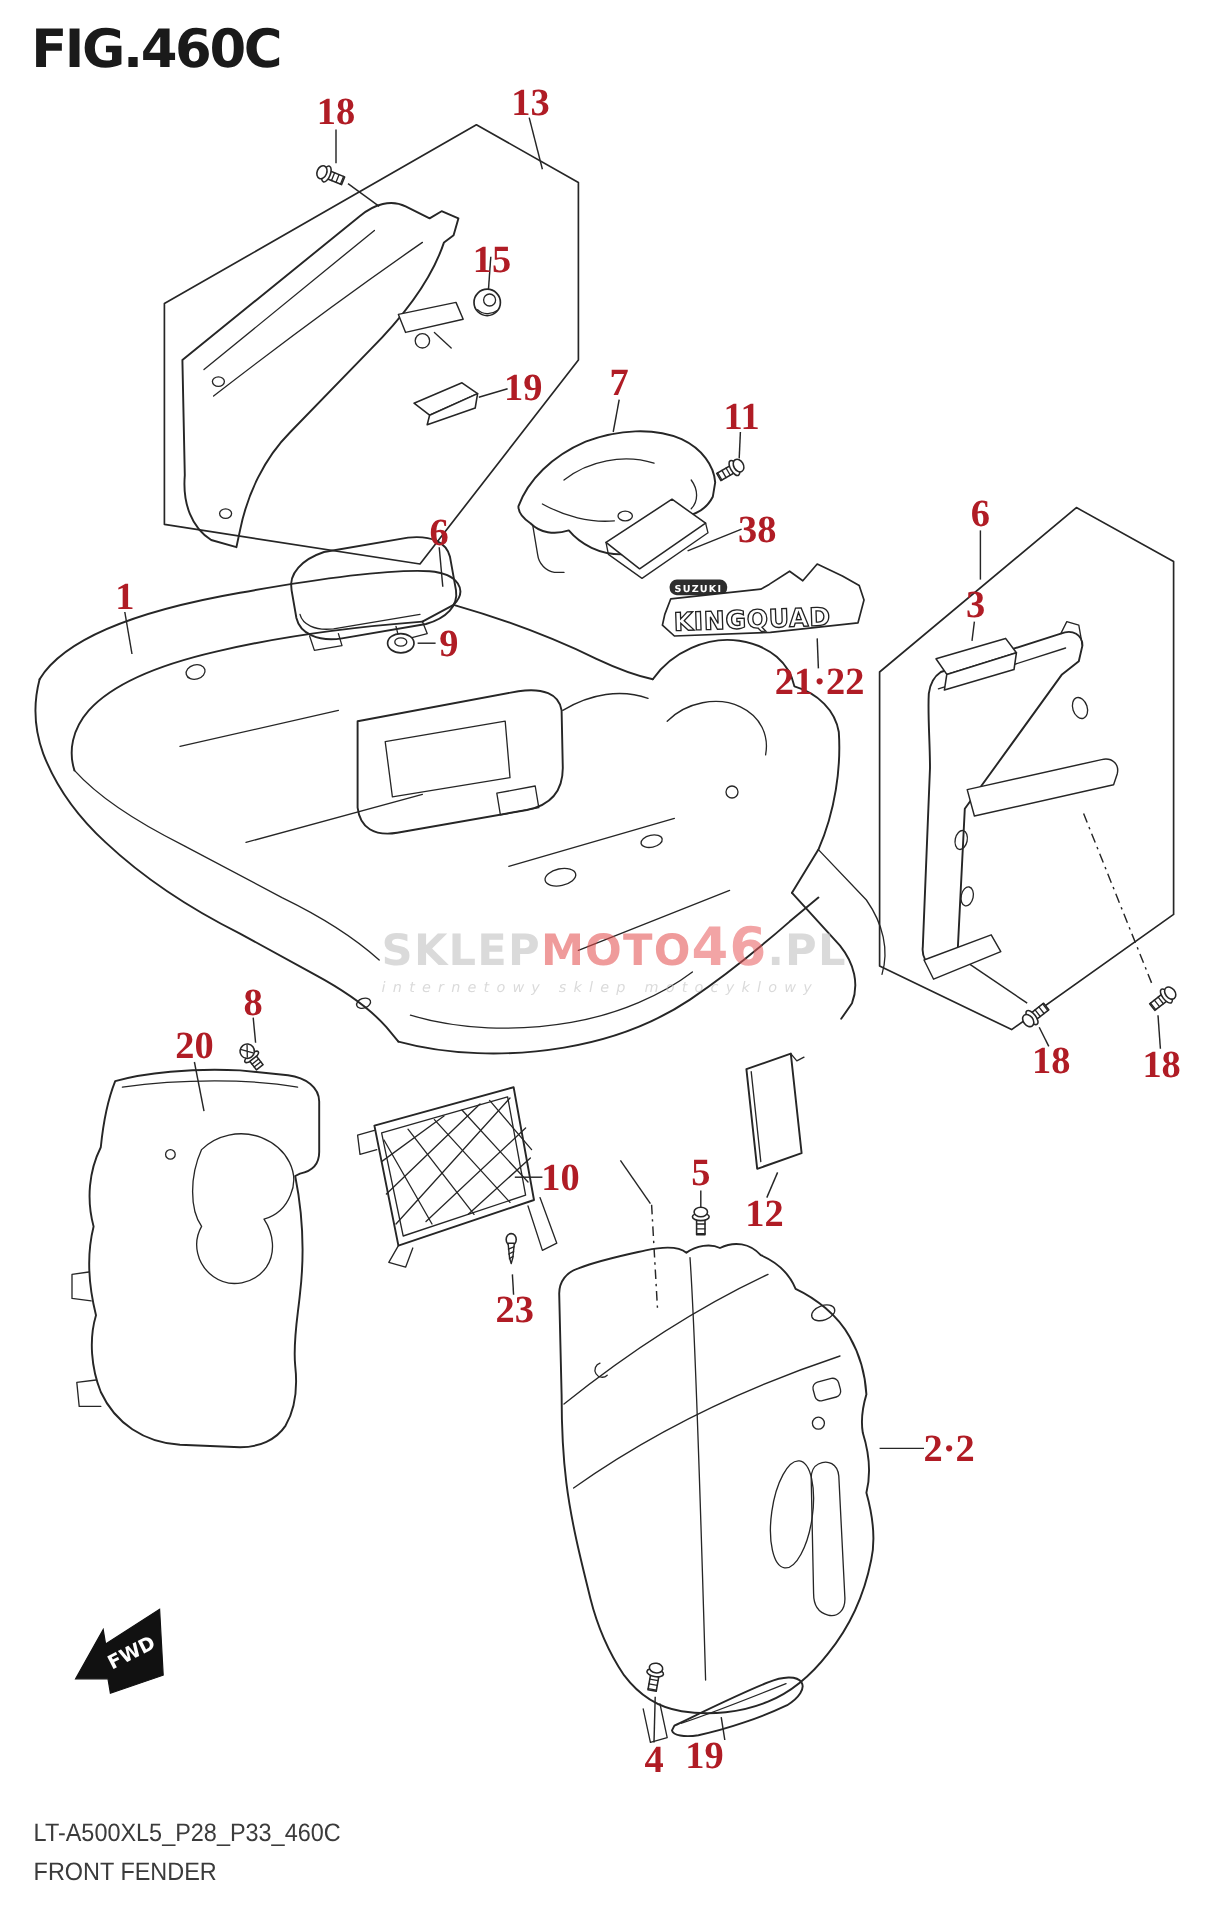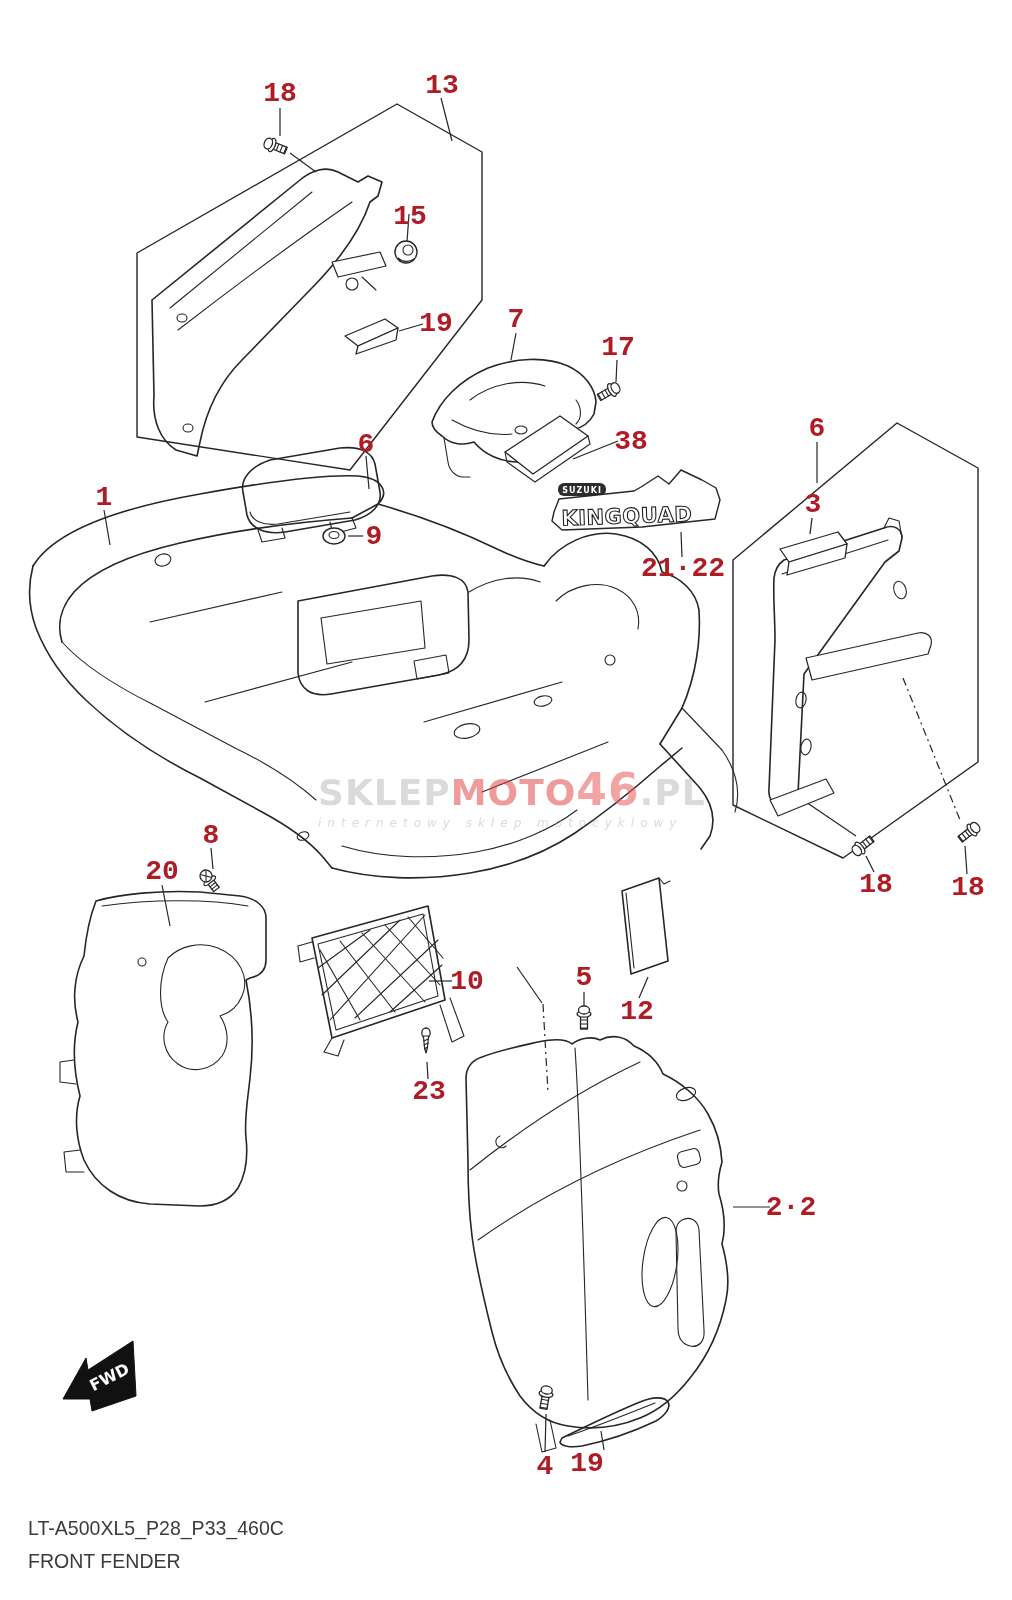--- a/index.html
+++ b/index.html
@@ -2,21 +2,21 @@
 <html style="--label-red: #b01c25;"><head>
 <meta charset="utf-8">
 <style>
   html,body{margin:0;padding:0;background:#fff;}
   .stage{position:relative;width:1012px;height:1600px;background:#ffffff;overflow:hidden;
          font-family:"Liberation Sans",sans-serif;}
   .stage svg{position:absolute;left:0;top:0;}
   .fig-title{position:absolute;left:26px;top:16px;font-family:"DejaVu Sans",sans-serif;
              font-weight:800;font-size:44px;letter-spacing:-2px;color:#1a1a1a;}
   .callout{position:absolute;transform:translate(-50%,-50%);color:var(--label-red,#b01c25);
-           font-family:Liberation Mono, monospace;font-weight:600;font-size:28px;white-space:nowrap;}
+           font-family:Liberation Serif, serif;font-weight:600;font-size:32px;white-space:nowrap;}
   .watermark{position:absolute;left:318px;top:768px;opacity:.55;pointer-events:none;}
   .wm-main{font-family:"DejaVu Sans",sans-serif;font-weight:800;font-size:36px;letter-spacing:1px;line-height:1;text-align:right;}
   .wm-main .wm-gray{color:#bdbdbd;}
   .wm-main .wm-red{color:#e34a4a;}
   .wm-main .wm-46{color:#e85a5c;font-size:44px;}
   .wm-sub{font-family:"DejaVu Sans",sans-serif;font-style:italic;font-size:12px;
           letter-spacing:6px;color:#bdbdbd;margin-top:4px;}
   .footer{position:absolute;left:28px;top:1512px;color:#3b3b3b;font-size:21px;
           transform:scaleX(.93);transform-origin:left top;line-height:1.55;}
   .leader{stroke:#262626;stroke-width:1.2;fill:none;}
@@ -233,32 +233,33 @@
       <path class="ln" d="M562,1438 C585,1427 615,1412 640,1402 C652,1397 664,1396 668,1402 C671,1407 666,1415 656,1421 C635,1431 606,1441 582,1446 C570,1448 561,1446 560,1442 Z"></path>
       <path class="ln2" d="M568,1436 C595,1427 630,1413 655,1403"></path>
     </g>
 
     <g>
       <path d="M63,1399 L86,1358 L88,1370 L133,1341 L136,1396 L92,1411 L90,1399 Z" fill="#111111" stroke="#111111"></path>
       <text transform="translate(112,1382) rotate(-27)" text-anchor="middle" font-family="DejaVu Sans, sans-serif" font-size="16" font-weight="bold" fill="#ffffff">FWD</text>
     </g>
   </svg>
 
+  <div class="fig-title">FIG.460C</div>
 
   <div id="callout-layer">
       <span class="callout" style="left: 104px; top: 497px;">1</span>
       <span class="callout" style="left: 791px; top: 1207px;">2·2</span>
       <span class="callout" style="left: 545px; top: 1466px;">4</span>
       <span class="callout" style="left: 584px; top: 977px;">5</span>
       <span class="callout" style="left: 366px; top: 444px;">6</span>
       <span class="callout" style="left: 516px; top: 319px;">7</span>
       <span class="callout" style="left: 211px; top: 835px;">8</span>
       <span class="callout" style="left: 374px; top: 536px;">9</span>
       <span class="callout" style="left: 467px; top: 981px;">10</span>
-      <span class="callout" style="left: 618px; top: 347px;">17</span>
+      <span class="callout" style="left: 618px; top: 347px;">11</span>
       <span class="callout" style="left: 637px; top: 1011px;">12</span>
       <span class="callout" style="left: 442px; top: 85px;">13</span>
       <span class="callout" style="left: 436px; top: 323px;">19</span>
       <span class="callout" style="left: 410px; top: 216px;">15</span>
       <span class="callout" style="left: 817px; top: 428px;">6</span>
       <span class="callout" style="left: 813px; top: 504px;">3</span>
       <span class="callout" style="left: 280px; top: 93px;">18</span>
       <span class="callout" style="left: 876px; top: 884px;">18</span>
       <span class="callout" style="left: 968px; top: 887px;">18</span>
       <span class="callout" style="left: 587px; top: 1463px;">19</span>

